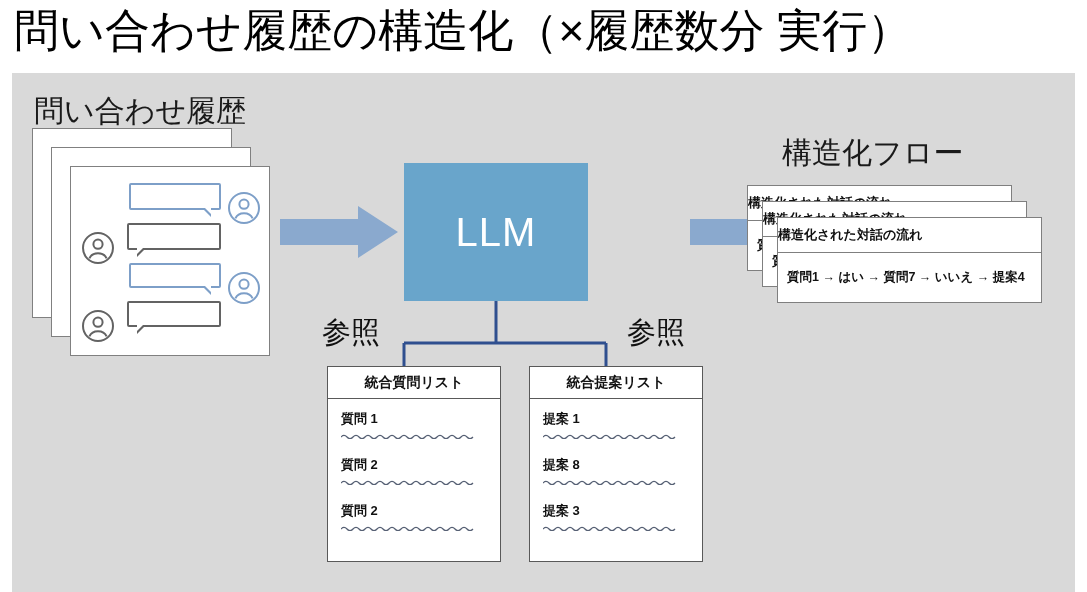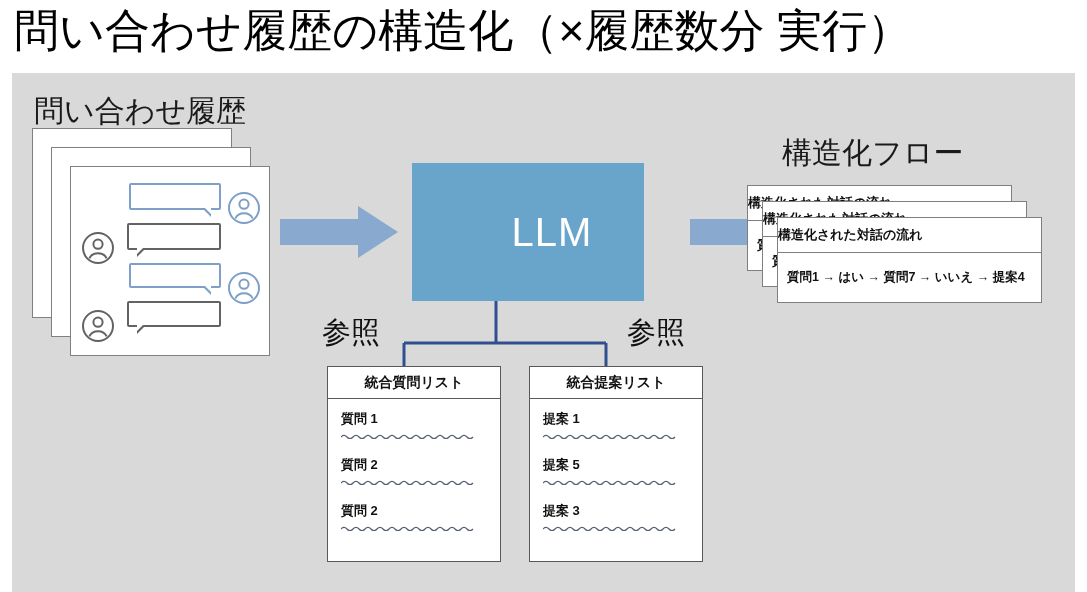--- a/index.html
+++ b/index.html
@@ -129,29 +129,28 @@
     width: 118px;
     height: 52px;
   }
   .block-arrow svg { display: block; width: 100%; height: 100%; }
   .arrow-in  { left: 268px; top: 133px; }
   .arrow-out { left: 678px; top: 133px; }
 
   
   .llm-box {
     position: absolute;
-    left: 400px;
+    left: 392px;
     top: 90px;
     width: 184px;
     height: 138px;
     background: #69a5cb;
     display: flex;
     align-items: center;
     justify-content: center;
-    padding-left: 48px;
   }
   .llm-label {
     color: #ffffff;
     font-size: 40px;
     font-weight: 400;
     letter-spacing: 1px;
   }
 
   
   .connector {
@@ -366,21 +365,21 @@
     <div class="list-box proposals">
       <div class="list-head">統合提案リスト</div>
       <div class="list-body">
         <div class="list-item">
           <div class="list-item-label">提案 1</div>
           <svg class="squiggle" viewBox="0 0 134 6" preserveAspectRatio="none">
             <path d="M0,4 q3,-3.4 6,0 t6,0 t6,0 t6,0 t6,0 t6,0 t6,0 t6,0 t6,0 t6,0 t6,0 t6,0 t6,0 t6,0 t6,0 t6,0 t6,0 t6,0 t6,0 t6,0 t6,0 t6,0" fill="none" stroke="#555f73" stroke-width="1.2"></path>
           </svg>
         </div>
         <div class="list-item">
-          <div class="list-item-label">提案 5</div>
+          <div class="list-item-label">提案 8</div>
           <svg class="squiggle" viewBox="0 0 134 6" preserveAspectRatio="none">
             <path d="M0,4 q3,-3.4 6,0 t6,0 t6,0 t6,0 t6,0 t6,0 t6,0 t6,0 t6,0 t6,0 t6,0 t6,0 t6,0 t6,0 t6,0 t6,0 t6,0 t6,0 t6,0 t6,0 t6,0 t6,0" fill="none" stroke="#555f73" stroke-width="1.2"></path>
           </svg>
         </div>
         <div class="list-item">
           <div class="list-item-label">提案 3</div>
           <svg class="squiggle" viewBox="0 0 134 6" preserveAspectRatio="none">
             <path d="M0,4 q3,-3.4 6,0 t6,0 t6,0 t6,0 t6,0 t6,0 t6,0 t6,0 t6,0 t6,0 t6,0 t6,0 t6,0 t6,0 t6,0 t6,0 t6,0 t6,0 t6,0 t6,0 t6,0 t6,0" fill="none" stroke="#555f73" stroke-width="1.2"></path>
           </svg>
         </div>

